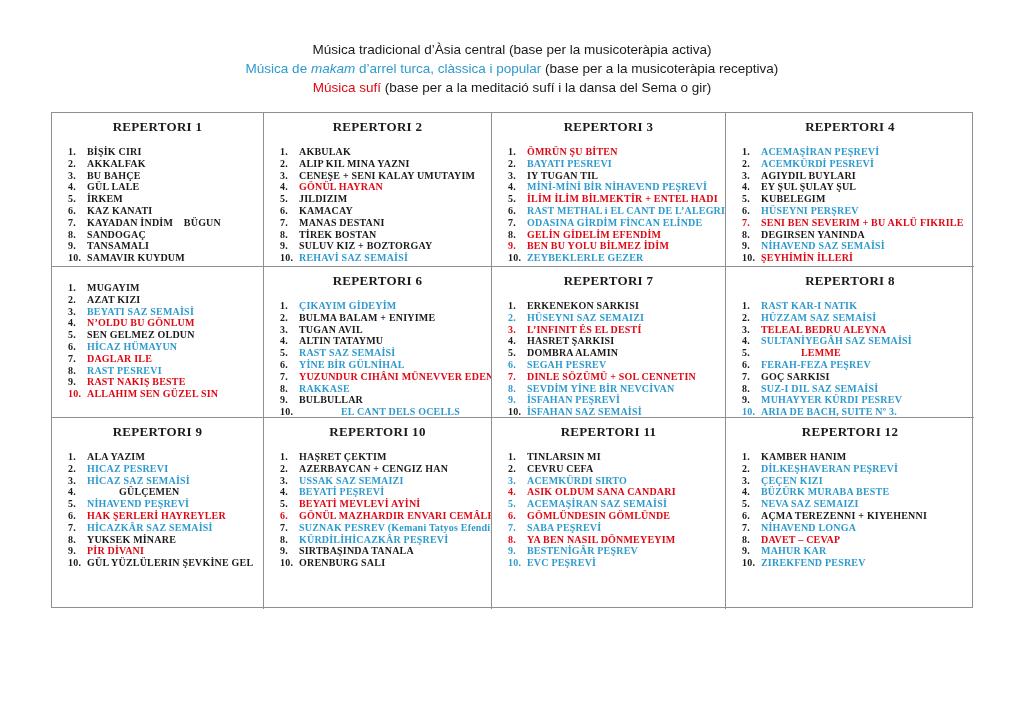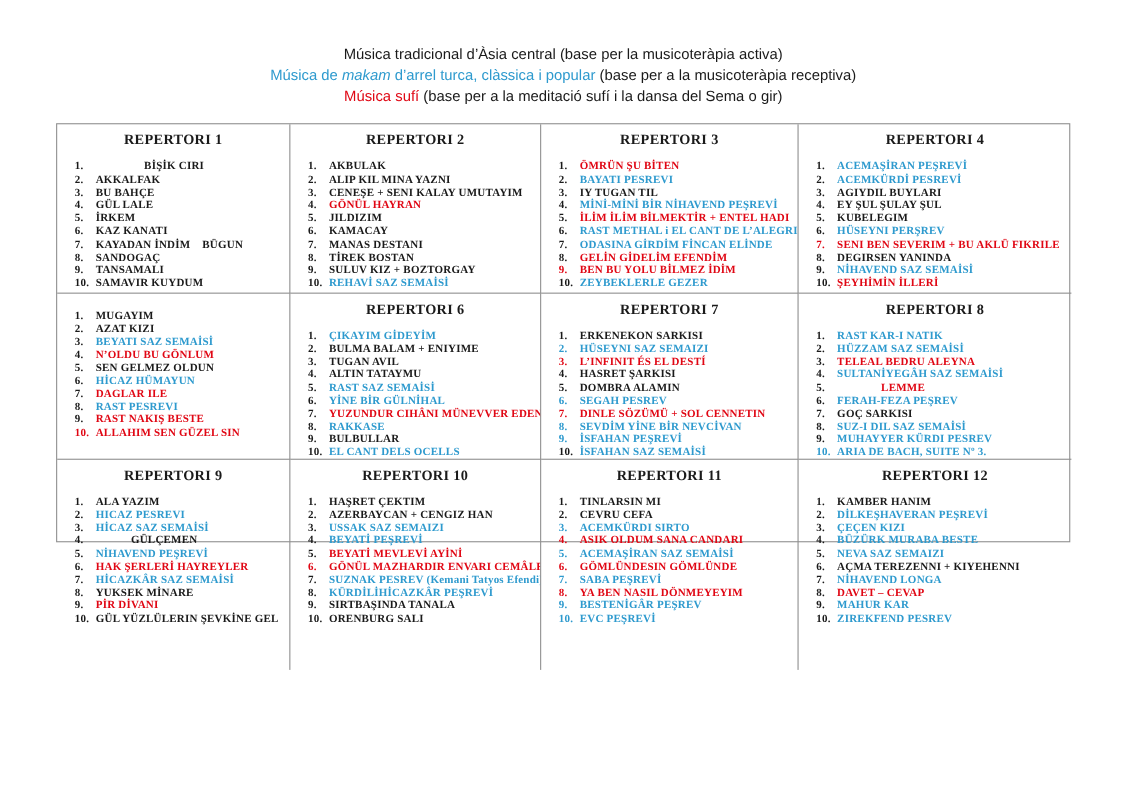--- a/index.html
+++ b/index.html
@@ -14,21 +14,21 @@
   .title-block{
     position:absolute;top:40px;left:0;width:1024px;
     text-align:center;
     font-family:"Liberation Sans", sans-serif;
     font-size:13.5px;line-height:19px;
     color:#1a1a1a;
   }
   .title-line{white-space:pre-wrap;}
   .rep-table{
     position:absolute;left:51px;top:112px;
-    width:922px;height:381px;
+    width:922px;height:496px;
     display:grid;
     grid-template-columns:212px 228px 234px 248px;
     grid-template-rows:154px 151px 191px;
     border:1px solid #8f8f8f;
     box-sizing:border-box;
     background:#ffffff;
   }
   .cell{
     border-right:1px solid #8f8f8f;
     border-bottom:1px solid #8f8f8f;
@@ -75,21 +75,21 @@
   <div class="title-block">
     <div class="title-line"><span style="color: rgb(26, 26, 26);">Música tradicional d’Àsia central (base per la musicoteràpia activa)</span></div>
     <div class="title-line"><span style="color: rgb(46, 154, 206);">Música de </span><span style="color: rgb(46, 154, 206); font-style: italic;">makam</span><span style="color: rgb(46, 154, 206);"> d’arrel turca, clàssica i popular </span><span style="color: rgb(26, 26, 26);">(base per a la musicoteràpia receptiva)</span></div>
     <div class="title-line"><span style="color: rgb(224, 7, 20);">Música sufí </span><span style="color: rgb(26, 26, 26);">(base per a la meditació sufí i la dansa del Sema o gir)</span></div>
   </div>
 
   <div class="rep-table">
     <div class="cell">
       <div class="cell-title">REPERTORI 1</div>
       <ol class="song-list">
-          <li><span class="num" style="color: rgb(26, 26, 26);">1.</span><span class="song" style="color: rgb(26, 26, 26); margin-left: 44px;">BİŞİK CIRI</span></li>
+          <li><span class="num" style="color: rgb(26, 26, 26);">1.</span><span class="song" style="color: rgb(26, 26, 26);">BİŞİK CIRI</span></li>
           <li><span class="num" style="color: rgb(26, 26, 26);">2.</span><span class="song" style="color: rgb(26, 26, 26);">AKKALFAK</span></li>
           <li><span class="num" style="color: rgb(26, 26, 26);">3.</span><span class="song" style="color: rgb(26, 26, 26);">BU BAHÇE</span></li>
           <li><span class="num" style="color: rgb(26, 26, 26);">4.</span><span class="song" style="color: rgb(26, 26, 26);">GÜL LALE</span></li>
           <li><span class="num" style="color: rgb(26, 26, 26);">5.</span><span class="song" style="color: rgb(26, 26, 26);">İRKEM</span></li>
           <li><span class="num" style="color: rgb(26, 26, 26);">6.</span><span class="song" style="color: rgb(26, 26, 26);">KAZ KANATI</span></li>
           <li><span class="num" style="color: rgb(26, 26, 26);">7.</span><span class="song" style="color: rgb(26, 26, 26);">KAYADAN İNDİM    BÜGUN</span></li>
           <li><span class="num" style="color: rgb(26, 26, 26);">8.</span><span class="song" style="color: rgb(26, 26, 26);">SANDOGAÇ</span></li>
           <li><span class="num" style="color: rgb(26, 26, 26);">9.</span><span class="song" style="color: rgb(26, 26, 26);">TANSAMALI</span></li>
           <li><span class="num" style="color: rgb(26, 26, 26);">10.</span><span class="song" style="color: rgb(26, 26, 26);">SAMAVIR KUYDUM</span></li>
         </ol>
@@ -158,21 +158,21 @@
       <ol class="song-list">
           <li><span class="num" style="color: rgb(26, 26, 26);">1.</span><span class="song" style="color: rgb(46, 154, 206);">ÇIKAYIM GİDEYİM</span></li>
           <li><span class="num" style="color: rgb(26, 26, 26);">2.</span><span class="song" style="color: rgb(26, 26, 26);">BULMA BALAM + ENIYIME</span></li>
           <li><span class="num" style="color: rgb(26, 26, 26);">3.</span><span class="song" style="color: rgb(26, 26, 26);">TUGAN AVIL</span></li>
           <li><span class="num" style="color: rgb(26, 26, 26);">4.</span><span class="song" style="color: rgb(26, 26, 26);">ALTIN TATAYMU</span></li>
           <li><span class="num" style="color: rgb(26, 26, 26);">5.</span><span class="song" style="color: rgb(46, 154, 206);">RAST SAZ SEMAİSİ</span></li>
           <li><span class="num" style="color: rgb(26, 26, 26);">6.</span><span class="song" style="color: rgb(46, 154, 206);">YİNE BİR GÜLNİHAL</span></li>
           <li><span class="num" style="color: rgb(26, 26, 26);">7.</span><span class="song" style="color: rgb(224, 7, 20);">YUZUNDUR CIHÂNI MÜNEVVER EDEN</span></li>
           <li><span class="num" style="color: rgb(26, 26, 26);">8.</span><span class="song" style="color: rgb(46, 154, 206);">RAKKASE</span></li>
           <li><span class="num" style="color: rgb(26, 26, 26);">9.</span><span class="song" style="color: rgb(26, 26, 26);">BULBULLAR</span></li>
-          <li><span class="num" style="color: rgb(26, 26, 26);">10.</span><span class="song" style="color: rgb(46, 154, 206);">EL CANT DELS OCELLS</span></li>
+          <li><span class="num" style="color: rgb(26, 26, 26);">10.</span><span class="song" style="color: rgb(46, 154, 206); margin-left: 42px;">EL CANT DELS OCELLS</span></li>
         </ol>
     </div>
     <div class="cell">
       <div class="cell-title">REPERTORI 7</div>
       <ol class="song-list">
           <li><span class="num" style="color: rgb(26, 26, 26);">1.</span><span class="song" style="color: rgb(26, 26, 26);">ERKENEKON SARKISI</span></li>
           <li><span class="num" style="color: rgb(46, 154, 206);">2.</span><span class="song" style="color: rgb(46, 154, 206);">HÜSEYNI SAZ SEMAIZI</span></li>
           <li><span class="num" style="color: rgb(224, 7, 20);">3.</span><span class="song" style="color: rgb(224, 7, 20);">L’INFINIT ÉS EL DESTÍ</span></li>
           <li><span class="num" style="color: rgb(26, 26, 26);">4.</span><span class="song" style="color: rgb(26, 26, 26);">HASRET ŞARKISI</span></li>
           <li><span class="num" style="color: rgb(26, 26, 26);">5.</span><span class="song" style="color: rgb(26, 26, 26);">DOMBRA ALAMIN</span></li>

